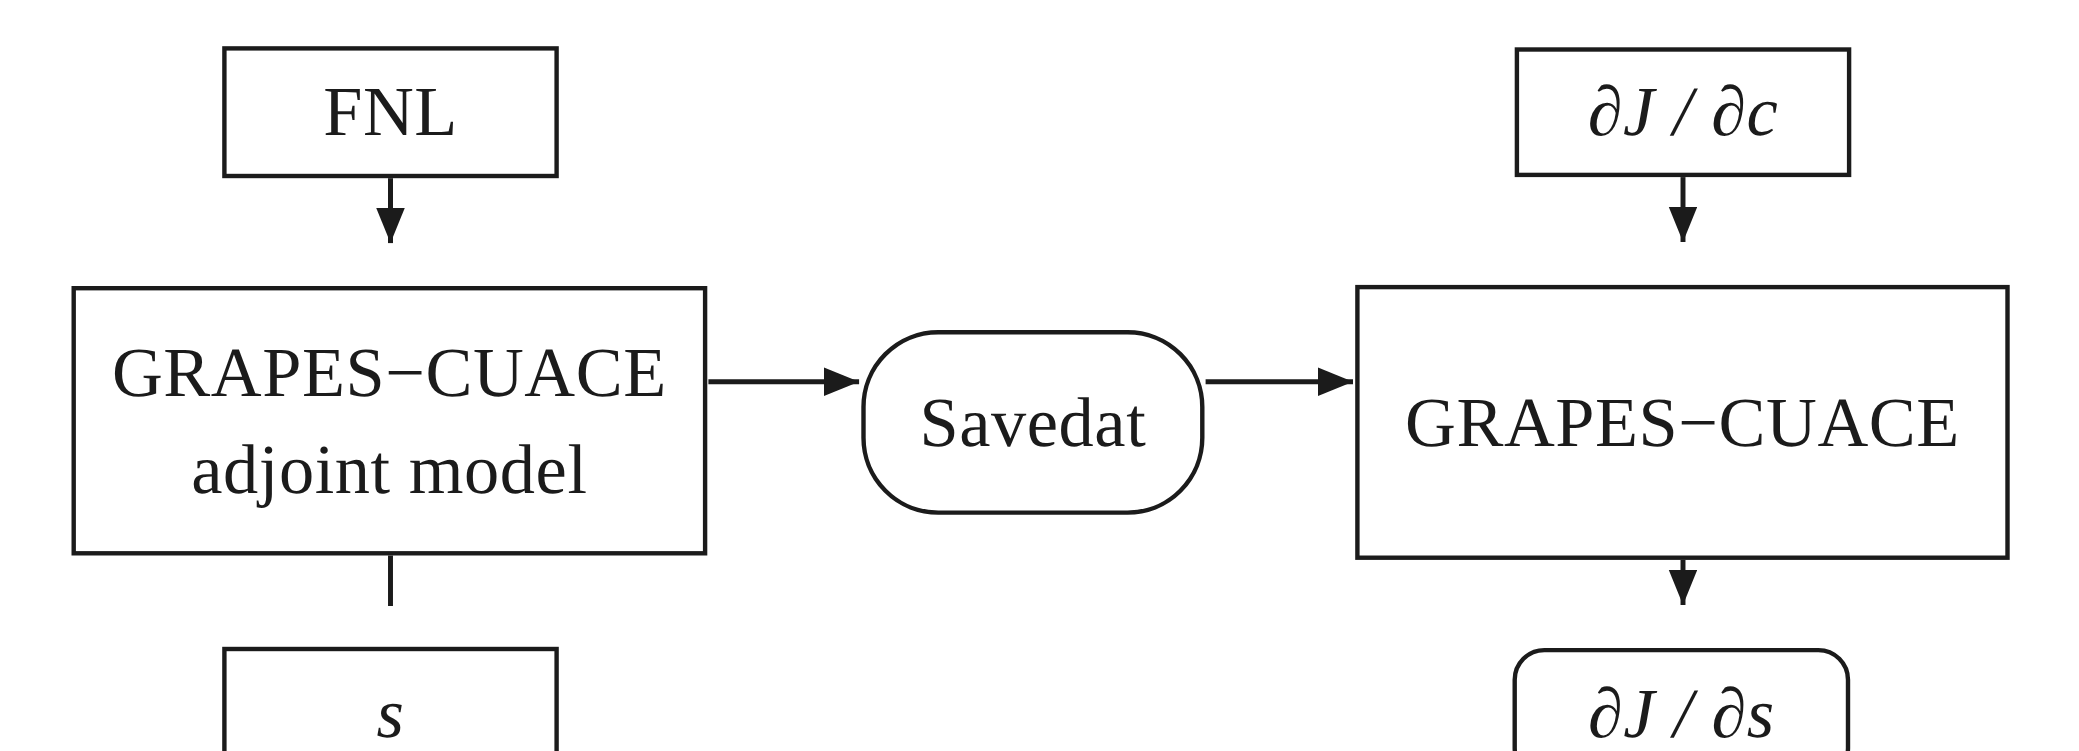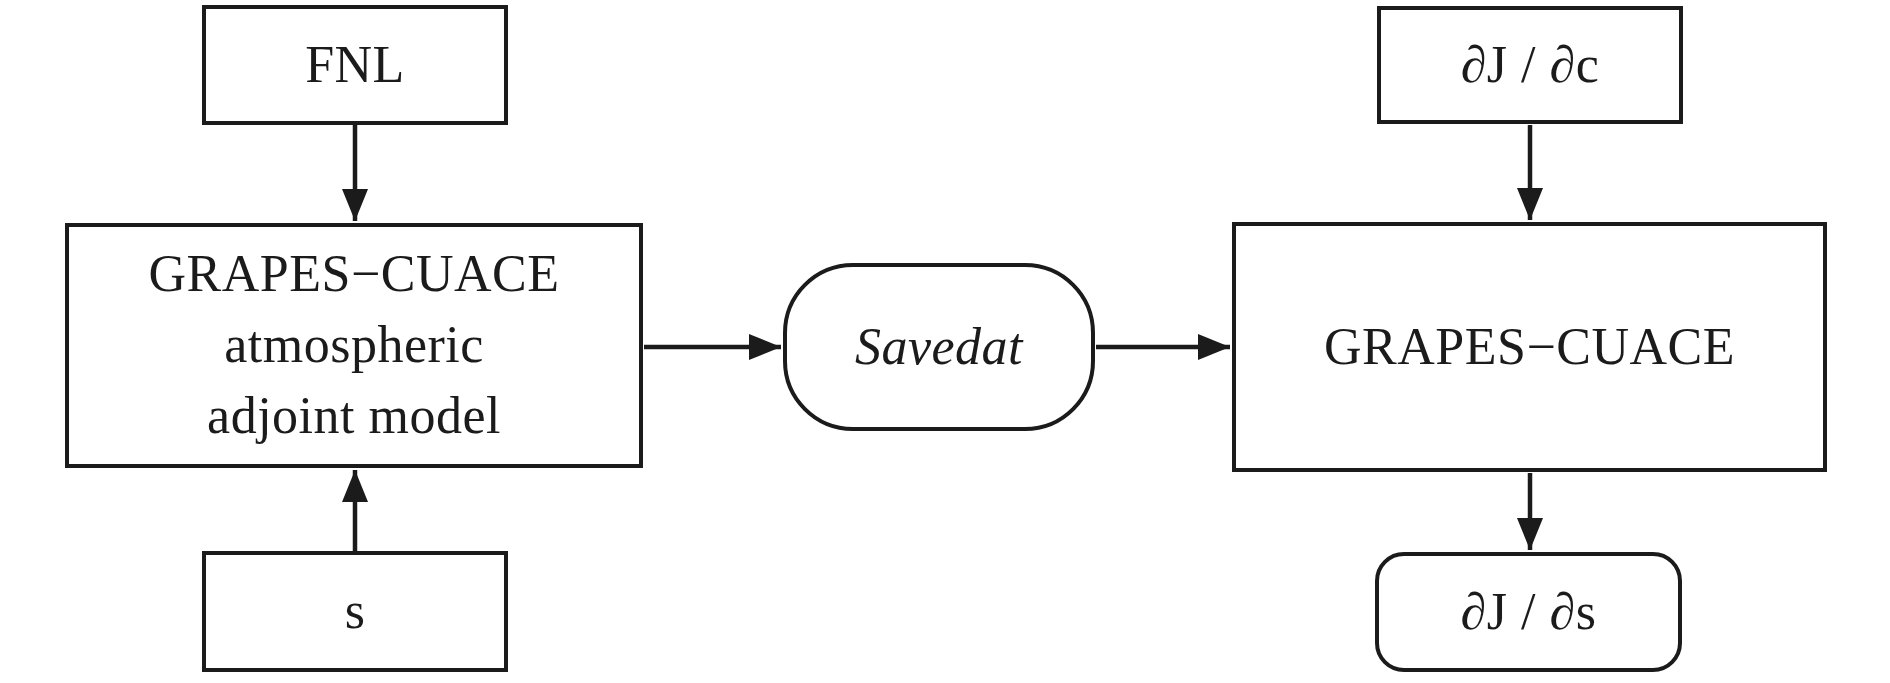--- a/index.html
+++ b/index.html
@@ -33,30 +33,31 @@
   .arrows .head { fill: var(--line-color); }
   .node {
     position: absolute;
     background: var(--background);
     border: 4px solid var(--line-color);
     display: flex;
     flex-direction: column;
     align-items: center;
     justify-content: center;
     text-align: center;
-    font-size: 52px;
+    font-size: 64px;
     line-height: 1.36;
     letter-spacing: 0.5px;
+    margin-top: 37px;
   }
   .node .line { display: block; white-space: nowrap; }
-  .italic { }
+  .italic { font-style: italic; }
   #node-fnl      { left: 202px;  top: 5px;   width: 306px; height: 120px; }
   #node-chem     { left: 65px;   top: 223px; width: 578px; height: 245px; }
   #node-s        { left: 202px;  top: 551px; width: 306px; height: 121px; }
-  #node-savedat  { left: 783px;  top: 263px; width: 312px; height: 168px; border-radius: 70px; font-style: italic; }
+  #node-savedat  { left: 783px;  top: 263px; width: 312px; height: 168px; border-radius: 70px; }
   #node-adjoint  { left: 1232px; top: 222px; width: 595px; height: 250px; }
   #node-djdc     { left: 1377px; top: 6px;   width: 306px; height: 118px; }
   #node-djds     { left: 1375px; top: 552px; width: 307px; height: 120px; border-radius: 29px; }
 </style>
 </head>
 <body>
 
 <div class="canvas">
 
   <svg class="arrows" viewBox="0 0 1890 683" xmlns="http://www.w3.org/2000/svg">
@@ -84,21 +85,20 @@
       <line x1="1530" y1="473" x2="1530" y2="550" marker-end="url(#arrowhead)"></line>
     </g>
   </svg>
 
   <div class="node" id="node-fnl">
     <span class="line">FNL</span>
   </div>
 
   <div class="node" id="node-chem">
     <span class="line">GRAPES−CUACE</span>
-    <span class="line">atmospheric</span>
     <span class="line">adjoint model</span>
   </div>
 
   <div class="node" id="node-s">
     <span class="line italic">s</span>
   </div>
 
   <div class="node" id="node-savedat">
     <span class="line">Savedat</span>
   </div>

